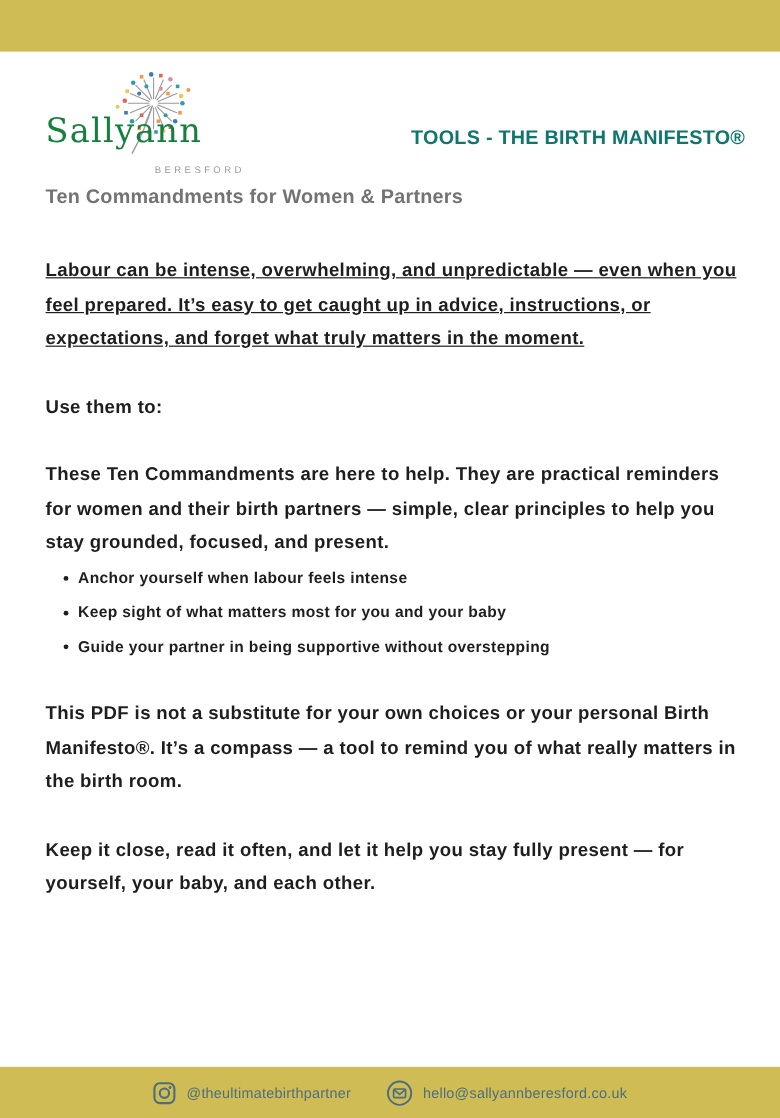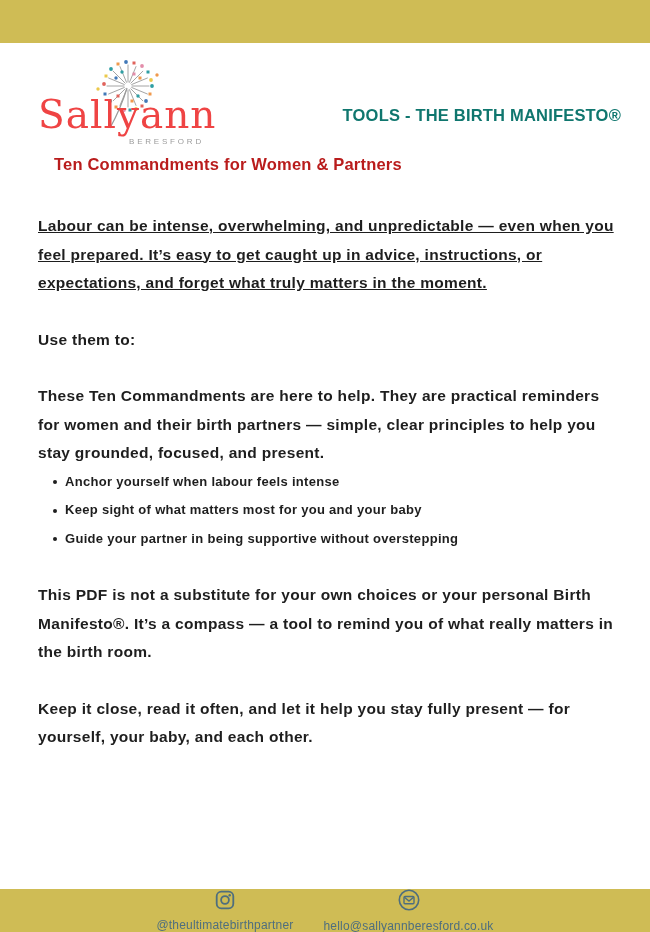--- a/index.html
+++ b/index.html
@@ -22,37 +22,36 @@
     width: 650px; height: 43px;
     background: #CFBC55;
     display: flex; align-items: center; justify-content: center;
     gap: 30px;
   }
   .footer-item {
     display: flex; align-items: center; gap: 8px;
     color: #4E6E7E;
     font-size: 12px;
     letter-spacing: 0.2px;
-    flex-direction: column;
   }
   .footer-item svg { display: block; }
 
   
   .logo {
     position: absolute; top: 56px; left: 38px;
     width: 160px; height: 95px;
     color: #9C9C9C;
   }
   .logo-burst { position: absolute; top: 0; left: 50px; }
   .logo-name {
     position: absolute; top: 36px; left: 0;
     font-family: "DejaVu Serif", serif;
-    font-size: 39px; font-weight: 400;
+    font-size: 28px; font-weight: 400;
     letter-spacing: 1px;
-    color: #ef4444;
+    color: #15803d;
     white-space: nowrap;
   }
   .logo-sub {
     position: absolute; top: 81px; left: 63px;
     font-size: 8px; font-weight: 400;
     letter-spacing: 2.8px;
     color: #9C9C9C;
     white-space: nowrap;
     margin-left: 28px;
   }
@@ -69,22 +68,22 @@
   
   .content {
     position: absolute; top: 154px; left: 38px;
     width: 576px;
     color: #1E1E1E;
   }
   .content h1 {
     font-size: 16.5px; font-weight: 700;
     letter-spacing: 0.2px;
     line-height: 20px;
-    margin: 0 0 38px 16px;
-    color: #b91c1c;
+    margin: 0 0 38px 0;
+    color: #737373;
   }
   .content p {
     font-size: 15.5px; font-weight: 700;
     letter-spacing: 0.3px;
     line-height: 28.5px;
     margin: 28px 0 0 0;
   }
   .content p.first { margin-top: 0; text-decoration: underline; }
   .content ul { list-style: none; margin: 0; }
   .content li {

